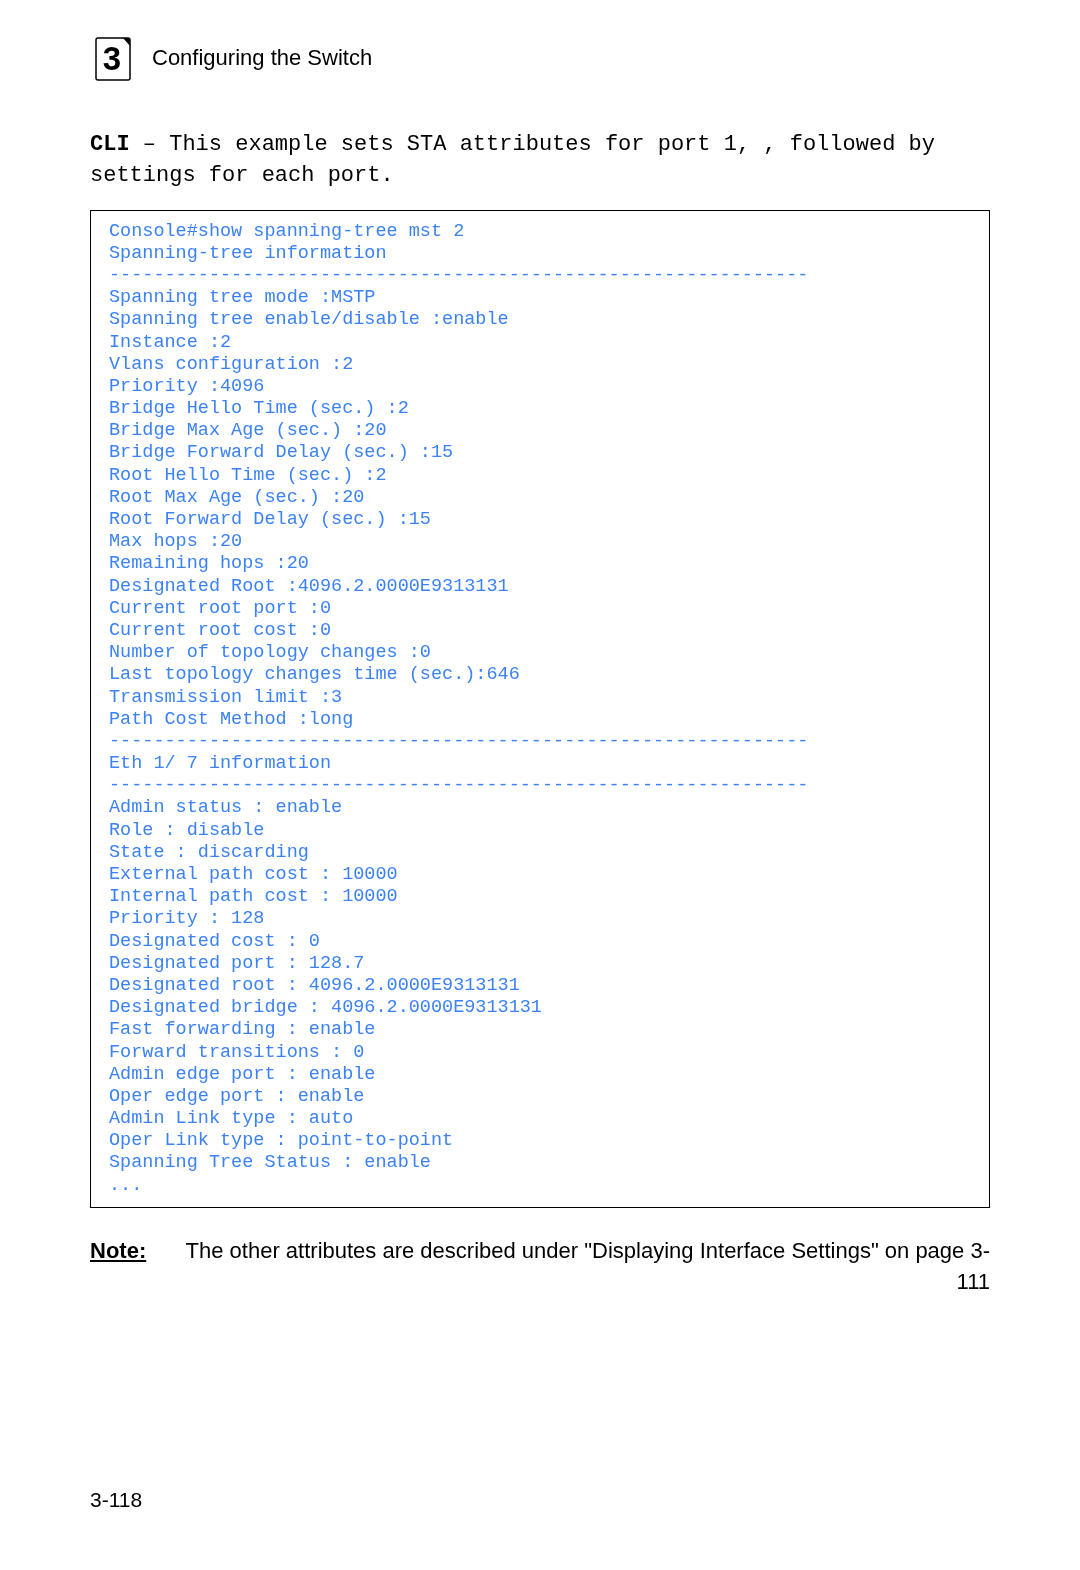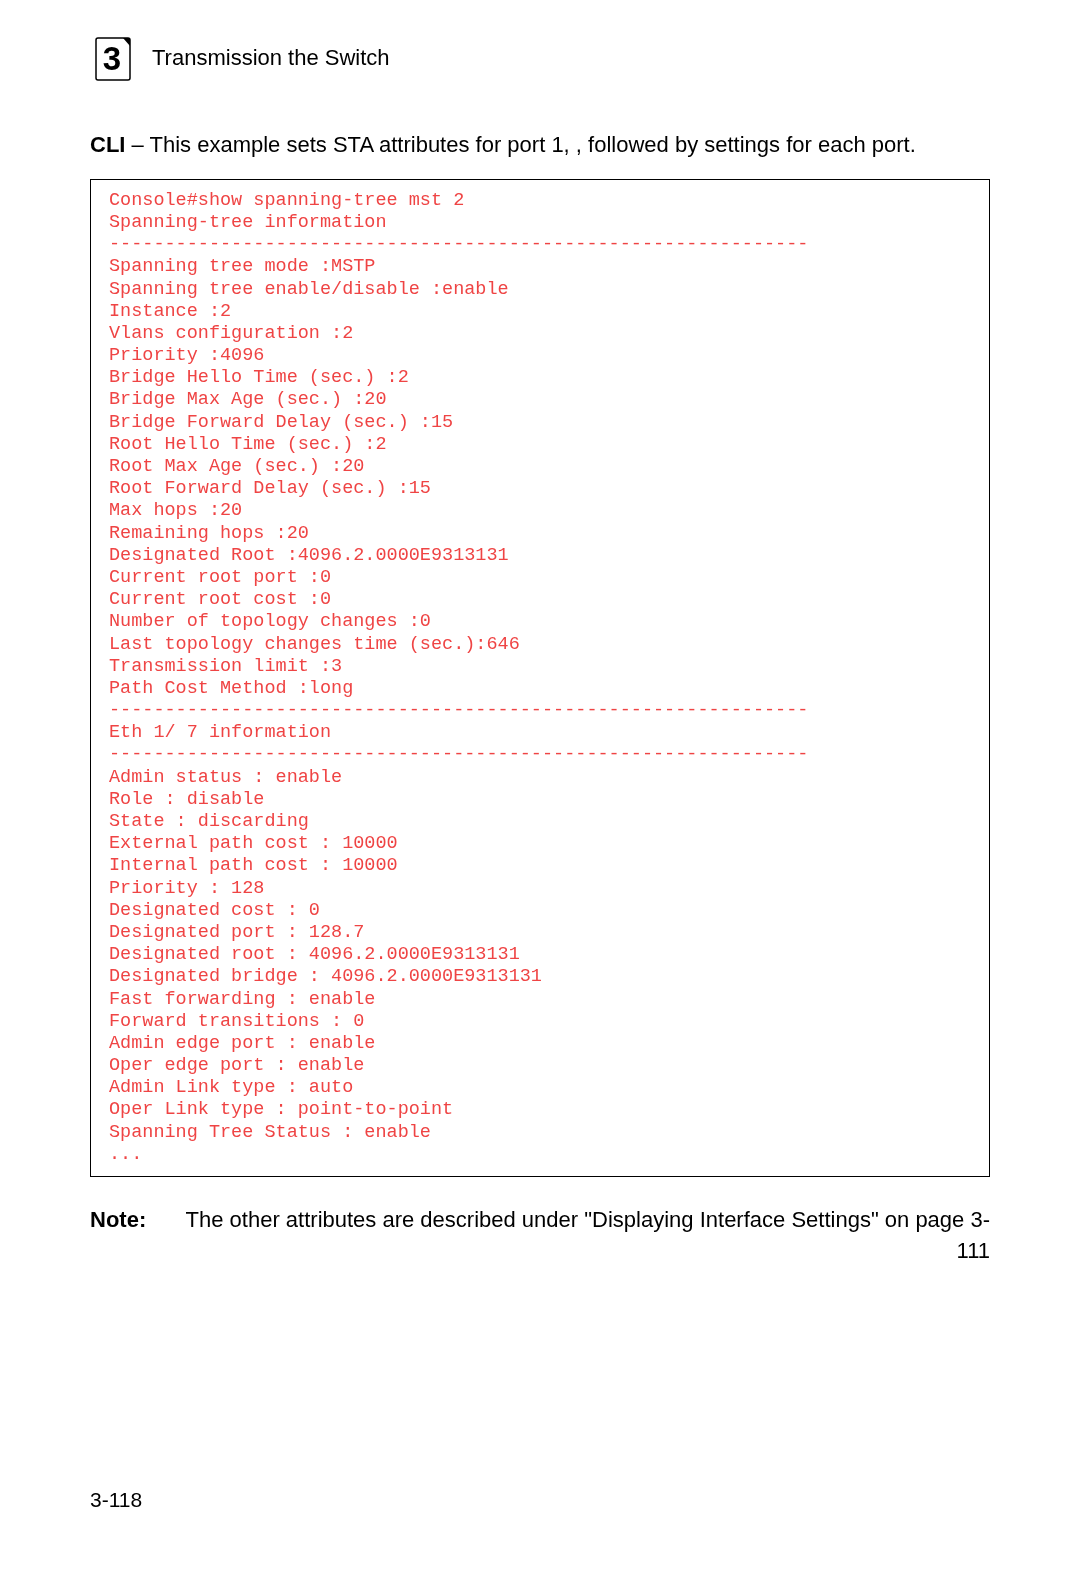--- a/index.html
+++ b/index.html
@@ -37,31 +37,32 @@
       height: 48px;
     }
     .header-title {
       font-size: 22px;
       font-weight: normal;
     }
     .intro-para {
       font-size: 22px;
       line-height: 1.4;
       margin-bottom: 18px;
+      font-family: Liberation Mono, monospace;
     }
     .intro-para b {
       font-weight: bold;
     }
     .code-block {
       border: 1px solid #000000;
       padding: 10px 18px 10px 18px;
       font-family: "Courier New", Courier, monospace;
       font-size: 18.5px;
       white-space: pre;
-      color: #ef4444;
+      color: #3b82f6;
       line-height: 1.2;
       margin-bottom: 28px;
       overflow: hidden;
     }
     .section-heading {
       font-size: 27px;
       font-weight: bold;
       margin-bottom: 20px;
     }
     .body-para {
@@ -88,20 +89,21 @@
       top: 0;
     }
     .note-line {
       font-size: 22px;
       line-height: 1.4;
       display: flex;
     }
     .note-label {
       font-weight: bold;
       flex: 0 0 72px;
+      text-decoration: underline;
     }
     .note-text {
       flex: 1;
       text-align: right;
     }
     .page-number {
       position: absolute;
       bottom: 58px;
       left: 90px;
       font-size: 21px;
@@ -113,21 +115,21 @@
 <div class="page">
 
   <div class="header">
     <div class="chapter-icon">
       <svg viewBox="0 0 48 48">
         <rect x="6" y="4" width="34" height="42" rx="2" fill="#ffffff" stroke="#000" stroke-width="1.5"></rect>
         <path d="M 33 4 L 40 4 L 40 12 Z" fill="#000"></path>
         <text x="22" y="36" font-family="Arial" font-size="33" font-weight="900" text-anchor="middle" fill="#000">3</text>
       </svg>
     </div>
-    <div class="header-title">Transmission the Switch</div>
+    <div class="header-title">Configuring the Switch</div>
   </div>
 
   <p class="intro-para">
     <b>CLI</b><span> – This example sets STA attributes for port 1, , followed by settings for each port.</span>
   </p>
 
   <div class="code-block">Console#show spanning-tree mst 2
 Spanning-tree information
 ---------------------------------------------------------------
 Spanning tree mode :MSTP

